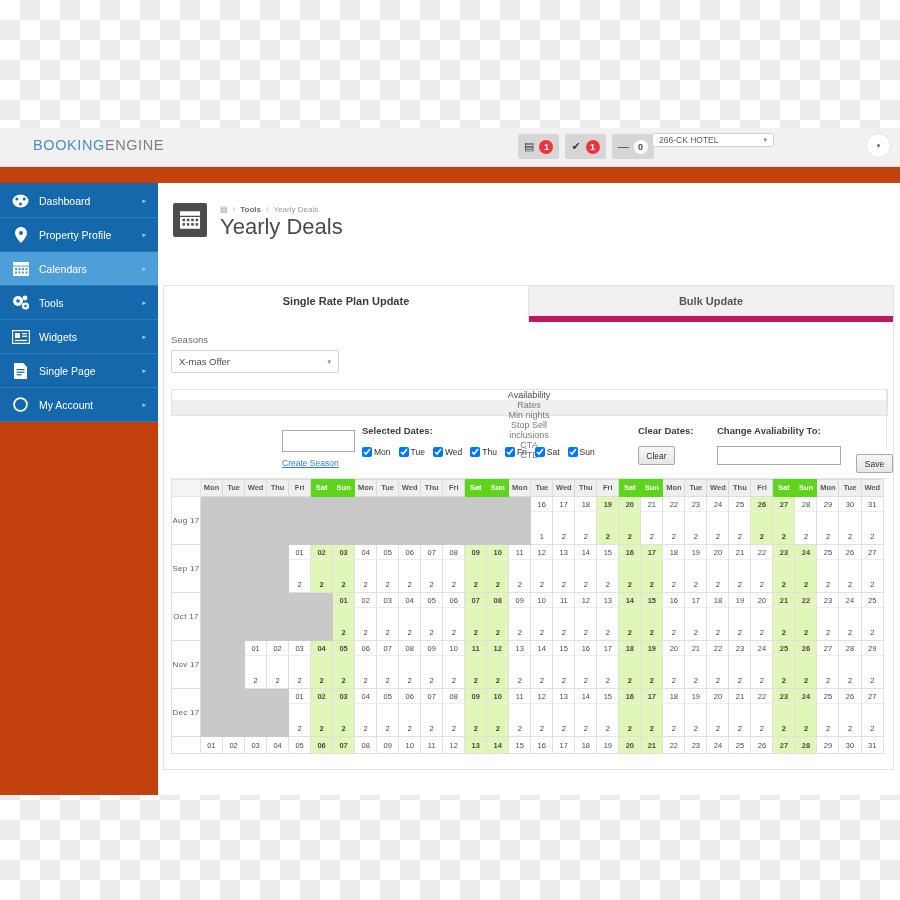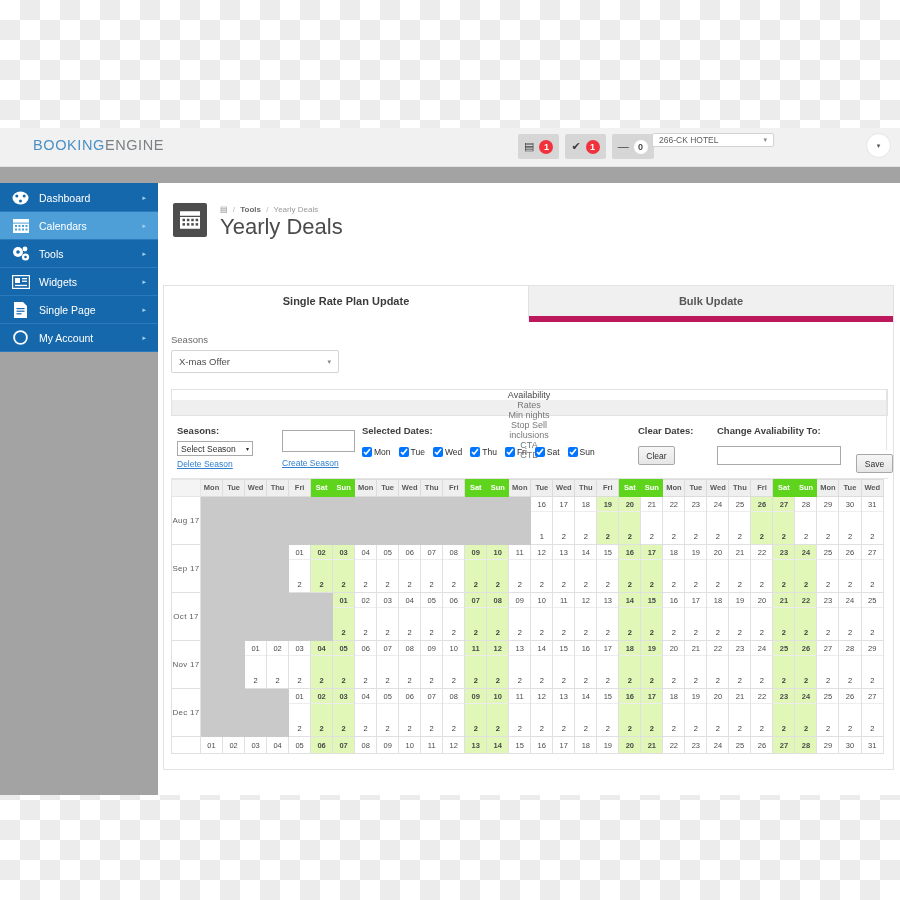--- a/index.html
+++ b/index.html
@@ -16,21 +16,21 @@
     background-size: 40px 40px;
     background-position: 0 0, 20px 20px;
     position: relative;
   }
 
   
   #app {
     position: absolute;
     left: 0; top: 128px;
     width: 900px; height: 667px;
-    background: #a3a3a3;
+    background: #c2410c;
     overflow: hidden;
   }
 
   
   .topbar {
     position: relative;
     height: 39px;
     background: #f1f1f1;
     border-bottom: 1px solid #e2e2e2;
   }
@@ -73,21 +73,21 @@
     font-size: 7px; color: #555;
   }
 
   
   .sidebar {
     position: absolute; left: 0; top: 55px;
     width: 158px; background: #1668ac;
     border-top: 1px solid #1668ac;
   }
   .sideitem {
-    position: relative; height: 28px;
+    position: relative; height: 34px;
     display: flex; align-items: center;
     padding-left: 11px;
     border-bottom: 1px solid #2b7abb;
     color: #ffffff; font-size: 10.5px;
   }
   .sideitem.active { background: #4e9fd8; }
   .sideitem .si-icon {
     width: 19px; height: 17px; margin-right: 9px;
     display: flex; align-items: center; justify-content: center;
     color: #fff;
@@ -286,20 +286,30 @@
             <ellipse cx="8.5" cy="7" rx="8" ry="6.5" fill="#fff"></ellipse>
             <circle cx="4.8" cy="5" r="1.5" fill="#1668ac"></circle>
             <circle cx="12.2" cy="5" r="1.5" fill="#1668ac"></circle>
             <circle cx="8.5" cy="10" r="1.5" fill="#1668ac"></circle>
           </svg>
       </span>
       <span>Dashboard</span>
       <span class="si-arrow">▸</span>
     </div>
 
+    <div class="sideitem">
+      <span class="si-icon">
+        <svg width="12" height="16" viewBox="0 0 12 16">
+            <path d="M6 0C2.7 0 0 2.7 0 6c0 4.2 6 10 6 10s6-5.8 6-10c0-3.3-2.7-6-6-6z" fill="#fff"></path>
+            <circle cx="6" cy="6" r="2" fill="#1668ac"></circle>
+          </svg>
+      </span>
+      <span>Property Profile</span>
+      <span class="si-arrow">▸</span>
+    </div>
 
     <div class="sideitem active">
       <span class="si-icon">
         <svg width="16" height="16" viewBox="0 0 16 16">
             <rect x="0" y="1" width="16" height="14" fill="#fff"></rect>
             <rect x="0" y="1" width="16" height="4" fill="#fff"></rect>
             <g fill="#4e9fd8">
               <rect x="2" y="7" width="2" height="2"></rect>
               <rect x="5.5" y="7" width="2" height="2"></rect>
               <rect x="9" y="7" width="2" height="2"></rect>
@@ -419,28 +429,20 @@
         <div class="subtab">Rates</div>
         <div class="subtab">Min nights</div>
         <div class="subtab">Stop Sell</div>
         <div class="subtab">inclusions</div>
         <div class="subtab">CTA</div>
         <div class="subtab">CTD</div>
       </div>
 
       <div class="controls">
 
-        <div class="ctl-seasons">
-          <div class="ctl-label">Seasons:</div>
-          <div class="seasonsel">
-            <span>Select Season</span>
-            <span class="caret">▾</span>
-          </div>
-          <a class="linkblue" href="#">Delete Season</a>
-        </div>
 
         <div class="ctl-seasonbox">
           <input class="seasoninput" type="text" value="" style="">
           <a class="linkblue" href="#">Create Season</a>
         </div>
 
         <div class="ctl-dates">
           <div class="ctl-label">Selected Dates:</div>
           <div class="daychecks">
             <label class="daychk">

